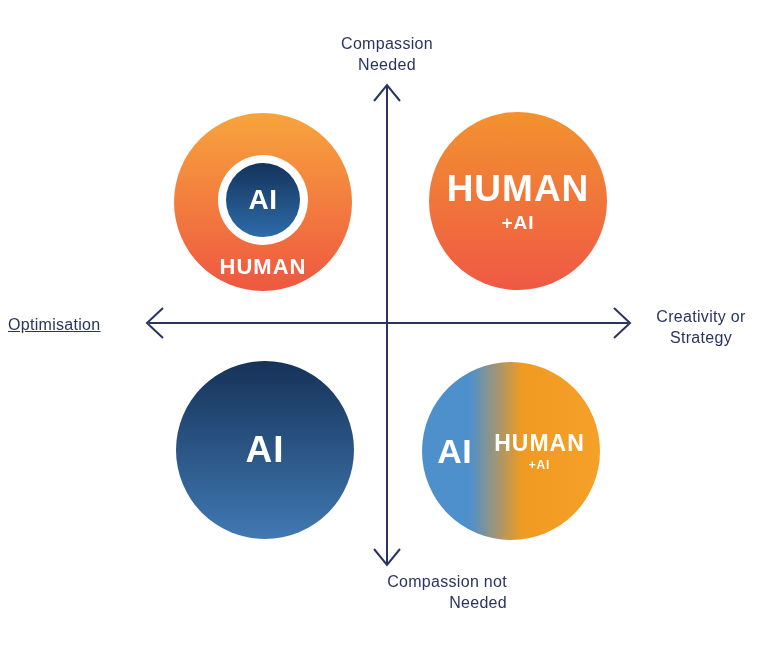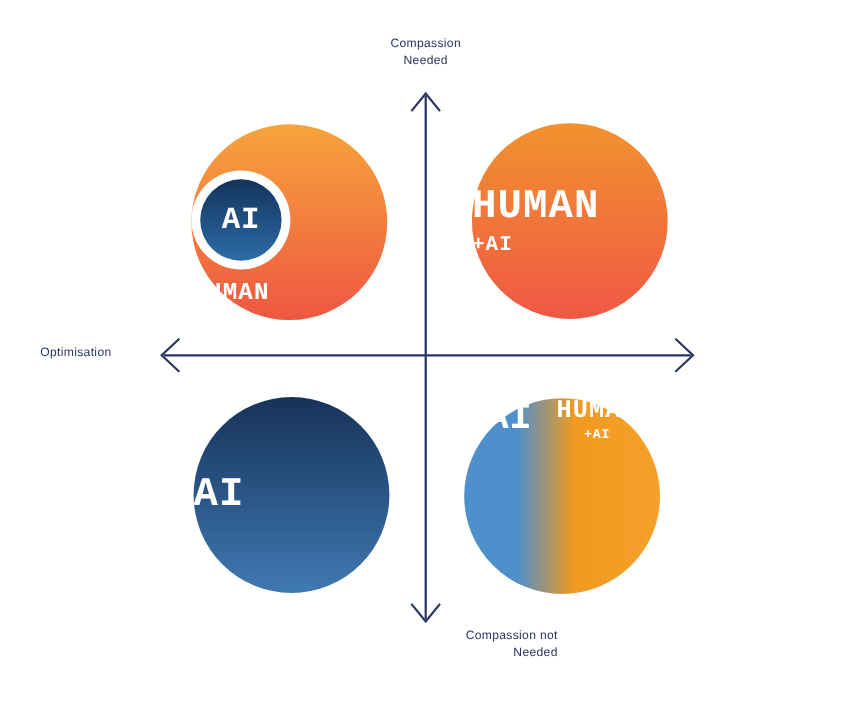--- a/index.html
+++ b/index.html
@@ -12,39 +12,39 @@
     font-family: "Liberation Sans", "DejaVu Sans", sans-serif;
   }
   .axes-svg {
     position: absolute;
     left: 0; top: 0;
     width: 768px; height: 647px;
   }
   .axis-label {
     position: absolute;
     color: #2A3460;
-    font-size: 11px;
+    font-size: 16px;
     font-weight: 500;
     line-height: 1.32;
     letter-spacing: 0.3px;
     white-space: pre-line;
   }
   .axis-label.center { text-align: center; }
-  .axis-label.right-align { text-align: center; }
+  .axis-label.right-align { text-align: left; text-decoration: underline; }
 
   .q-circle {
     position: absolute;
     width: 178px;
     height: 178px;
     border-radius: 50%;
     display: flex;
     flex-direction: column;
+    align-items: center;
     justify-content: center;
     color: #ffffff;
-    font-family: Liberation Mono, monospace;
   }
   .q-tl { left: 174px; top: 113px; background: linear-gradient(180deg, #F7A43C 0%, #EE5741 100%); justify-content: flex-start; }
   .q-tr { left: 429px; top: 112px; background: linear-gradient(180deg, #F2922F 0%, #EF5845 100%); }
   .q-bl { left: 176px; top: 361px; background: linear-gradient(180deg, #163259 0%, #4079B2 100%); }
   .q-br {
     left: 422px; top: 362px;
     background: linear-gradient(90deg, #4E90CC 0%, #4E90CC 27%, #F09A21 56%, #F5A028 100%);
     flex-direction: row;
     gap: 22px;
   }
@@ -130,20 +130,22 @@
   </svg>
 
   <div class="axis-label center" style="left:267px; top:33px; width:240px;">Compassion
 Needed</div>
 
   <div class="axis-label center" style="left:267px; top:571px; width:240px;text-align:right;">Compassion not
 Needed</div>
 
   <div class="axis-label right-align" style="left:8px; top:314px; width:122px;">Optimisation</div>
 
+  <div class="axis-label center" style="left:639px; top:306px; width:124px;">Creativity or
+Strategy</div>
 
   <div class="q-circle q-tl">
     <div class="ring">
       <div class="inner-ai">
         <span>AI</span>
       </div>
     </div>
     <div class="tl-human">HUMAN</div>
   </div>
 

